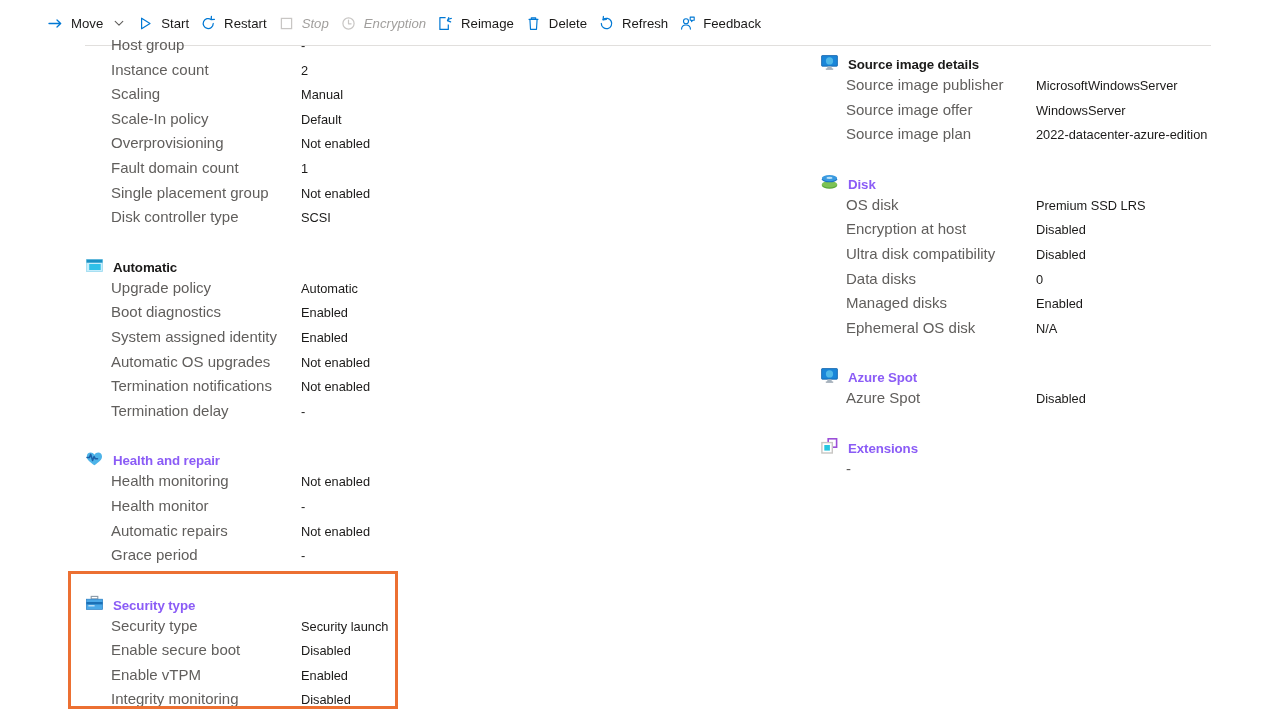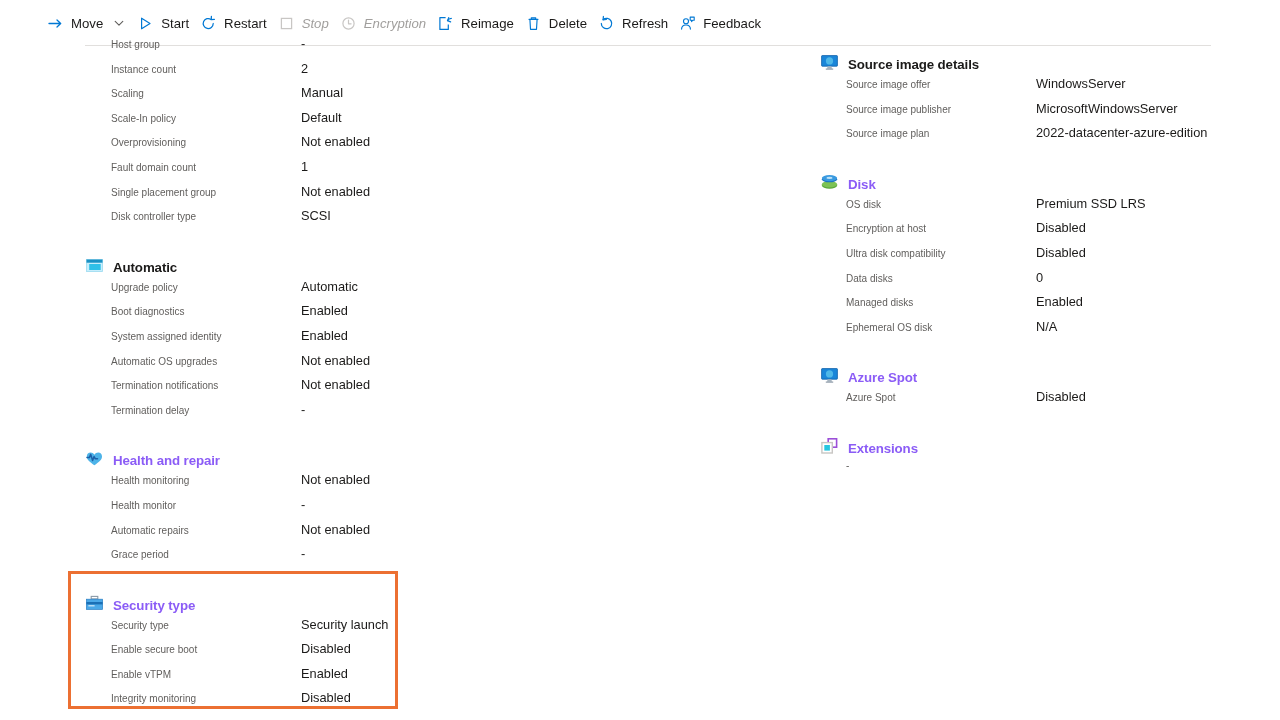--- a/index.html
+++ b/index.html
@@ -84,21 +84,21 @@
 
   .row {
     display: flex;
     align-items: baseline;
     height: 24.6px;
     padding-left: 26px;
   }
   .row .k {
     width: 190px;
     flex: 0 0 190px;
-    font-size: 10px;
+    font-size: 15px;
     color: #605e5c;
     white-space: nowrap;
   }
   .row .v {
     font-size: 12.8px;
     color: #1b1a19;
     white-space: nowrap;
   }
 
   .gap-sm { height: 12px; }
@@ -366,26 +366,26 @@
         <svg width="19" height="19" viewBox="0 0 19 19">
           <rect x="1.6" y="2.6" width="15.8" height="10.6" rx="0.6" fill="#1a86d9" stroke="#0f5fa8" stroke-width="0.8"></rect>
           <circle cx="9.5" cy="7.9" r="3.6" fill="#4fb8e8"></circle>
           <path d="M7.6 13.2h3.8l.6 2.6H7z" fill="#a6b4c0"></path>
           <rect x="5.8" y="15.5" width="7.4" height="1.2" fill="#8d9ba8"></rect>
         </svg>
       </span>
       <span class="g-title dark">Source image details</span>
     </div>
     <div class="row">
+      <span class="k">Source image publisher</span>
+      <span class="v">MicrosoftWindowsServer</span>
+    </div>
+    <div class="row">
       <span class="k">Source image offer</span>
       <span class="v">WindowsServer</span>
-    </div>
-    <div class="row">
-      <span class="k">Source image publisher</span>
-      <span class="v">MicrosoftWindowsServer</span>
     </div>
     <div class="row">
       <span class="k">Source image plan</span>
       <span class="v">2022-datacenter-azure-edition</span>
     </div>
   </div>
 
   <div class="gap-md"></div>
 
   <div class="group">

